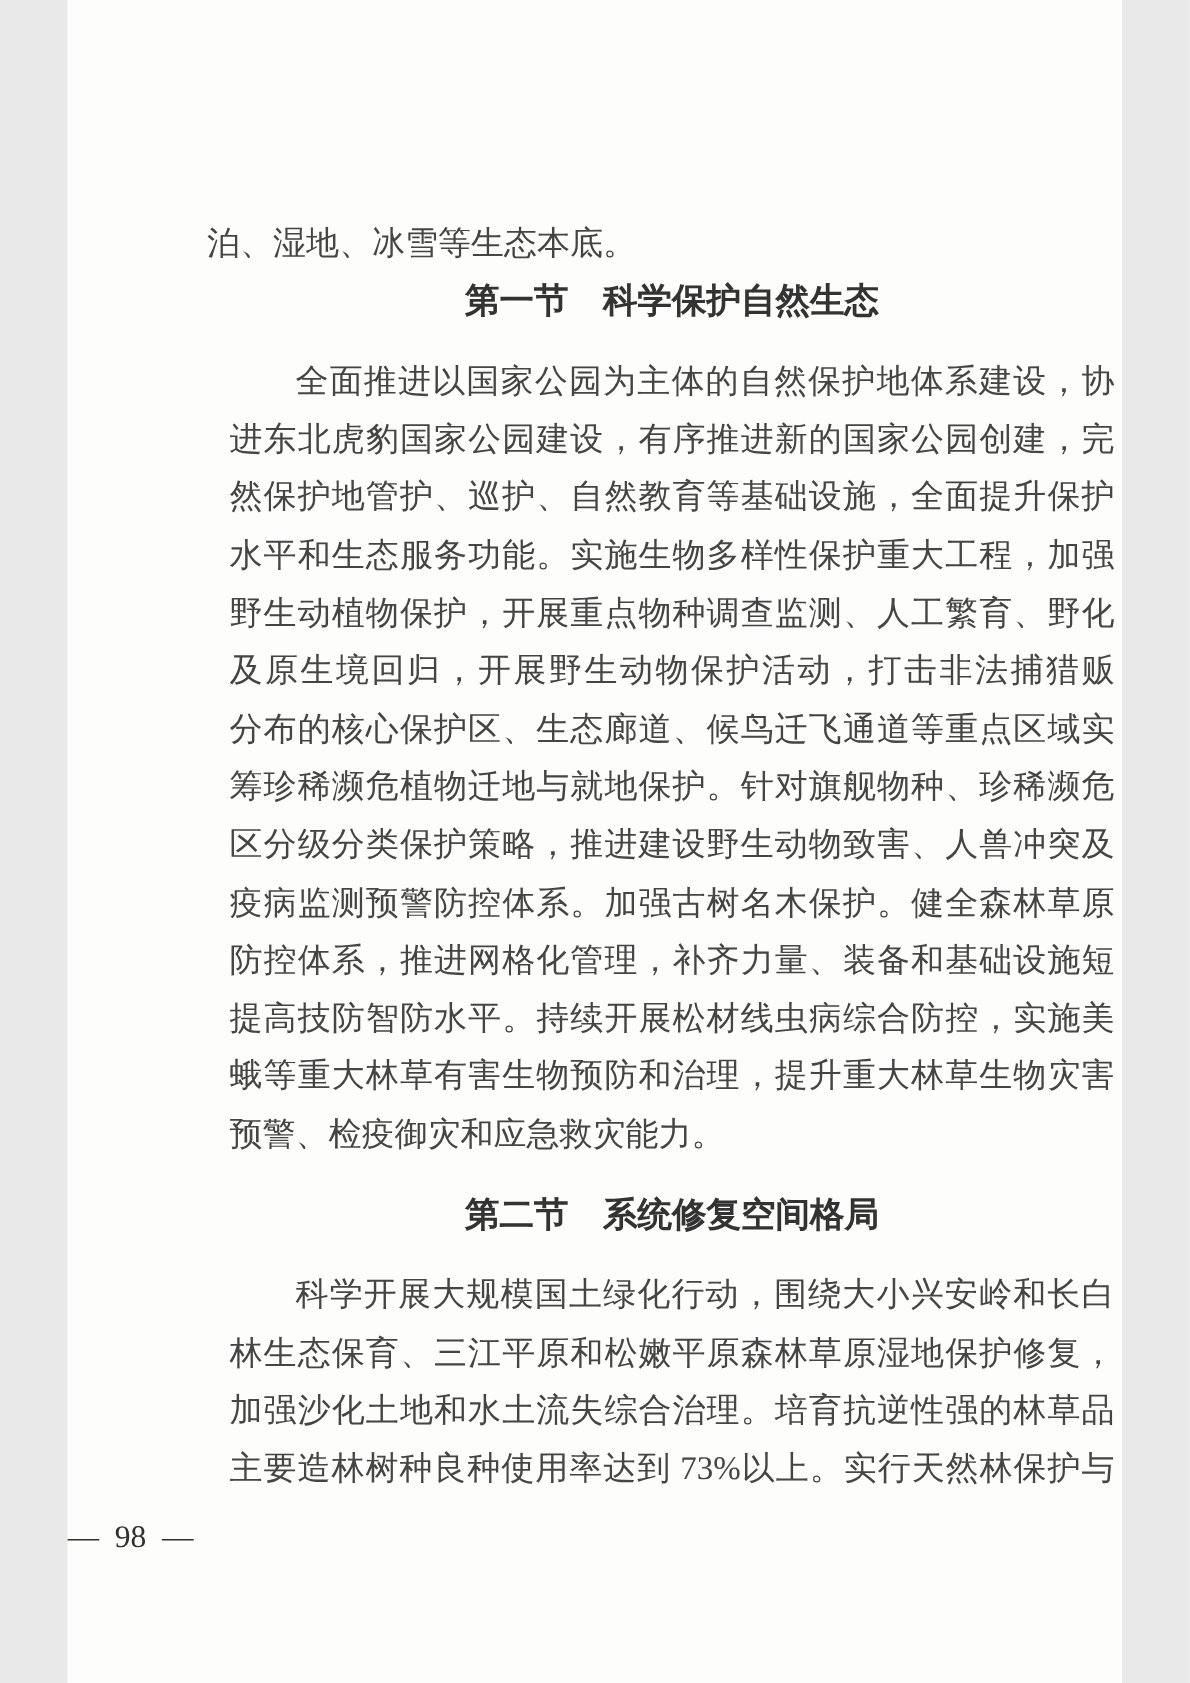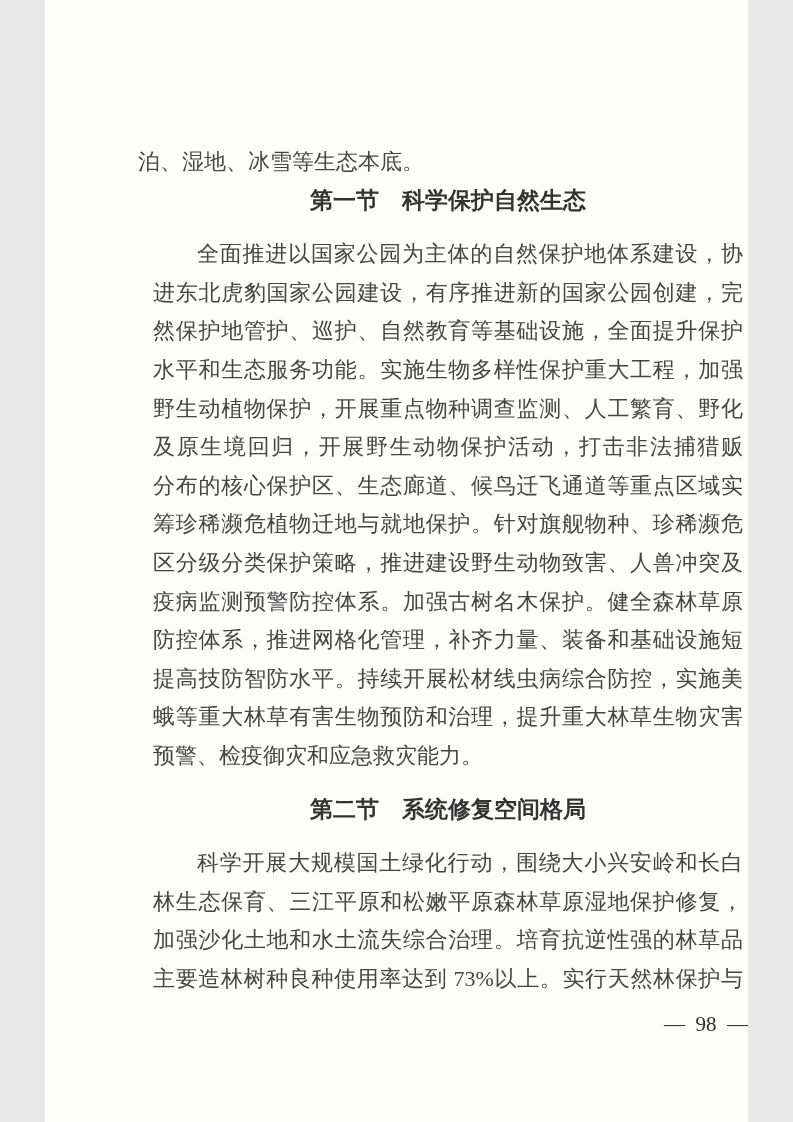--- a/index.html
+++ b/index.html
@@ -42,21 +42,21 @@
     line-height: 38.6px;
     height: 38.6px;
     margin: 0;
     padding: 0;
   }
   .footer {
     position: absolute;
     left: 0;
     right: 0;
     top: 1012px;
-    text-align: right;
+    text-align: left;
     font-size: 21px;
     color: #2f2f2f;
     white-space: pre;
   }
 </style>
 </head>
 <body>
 
 <div class="page">
   <div class="content">

